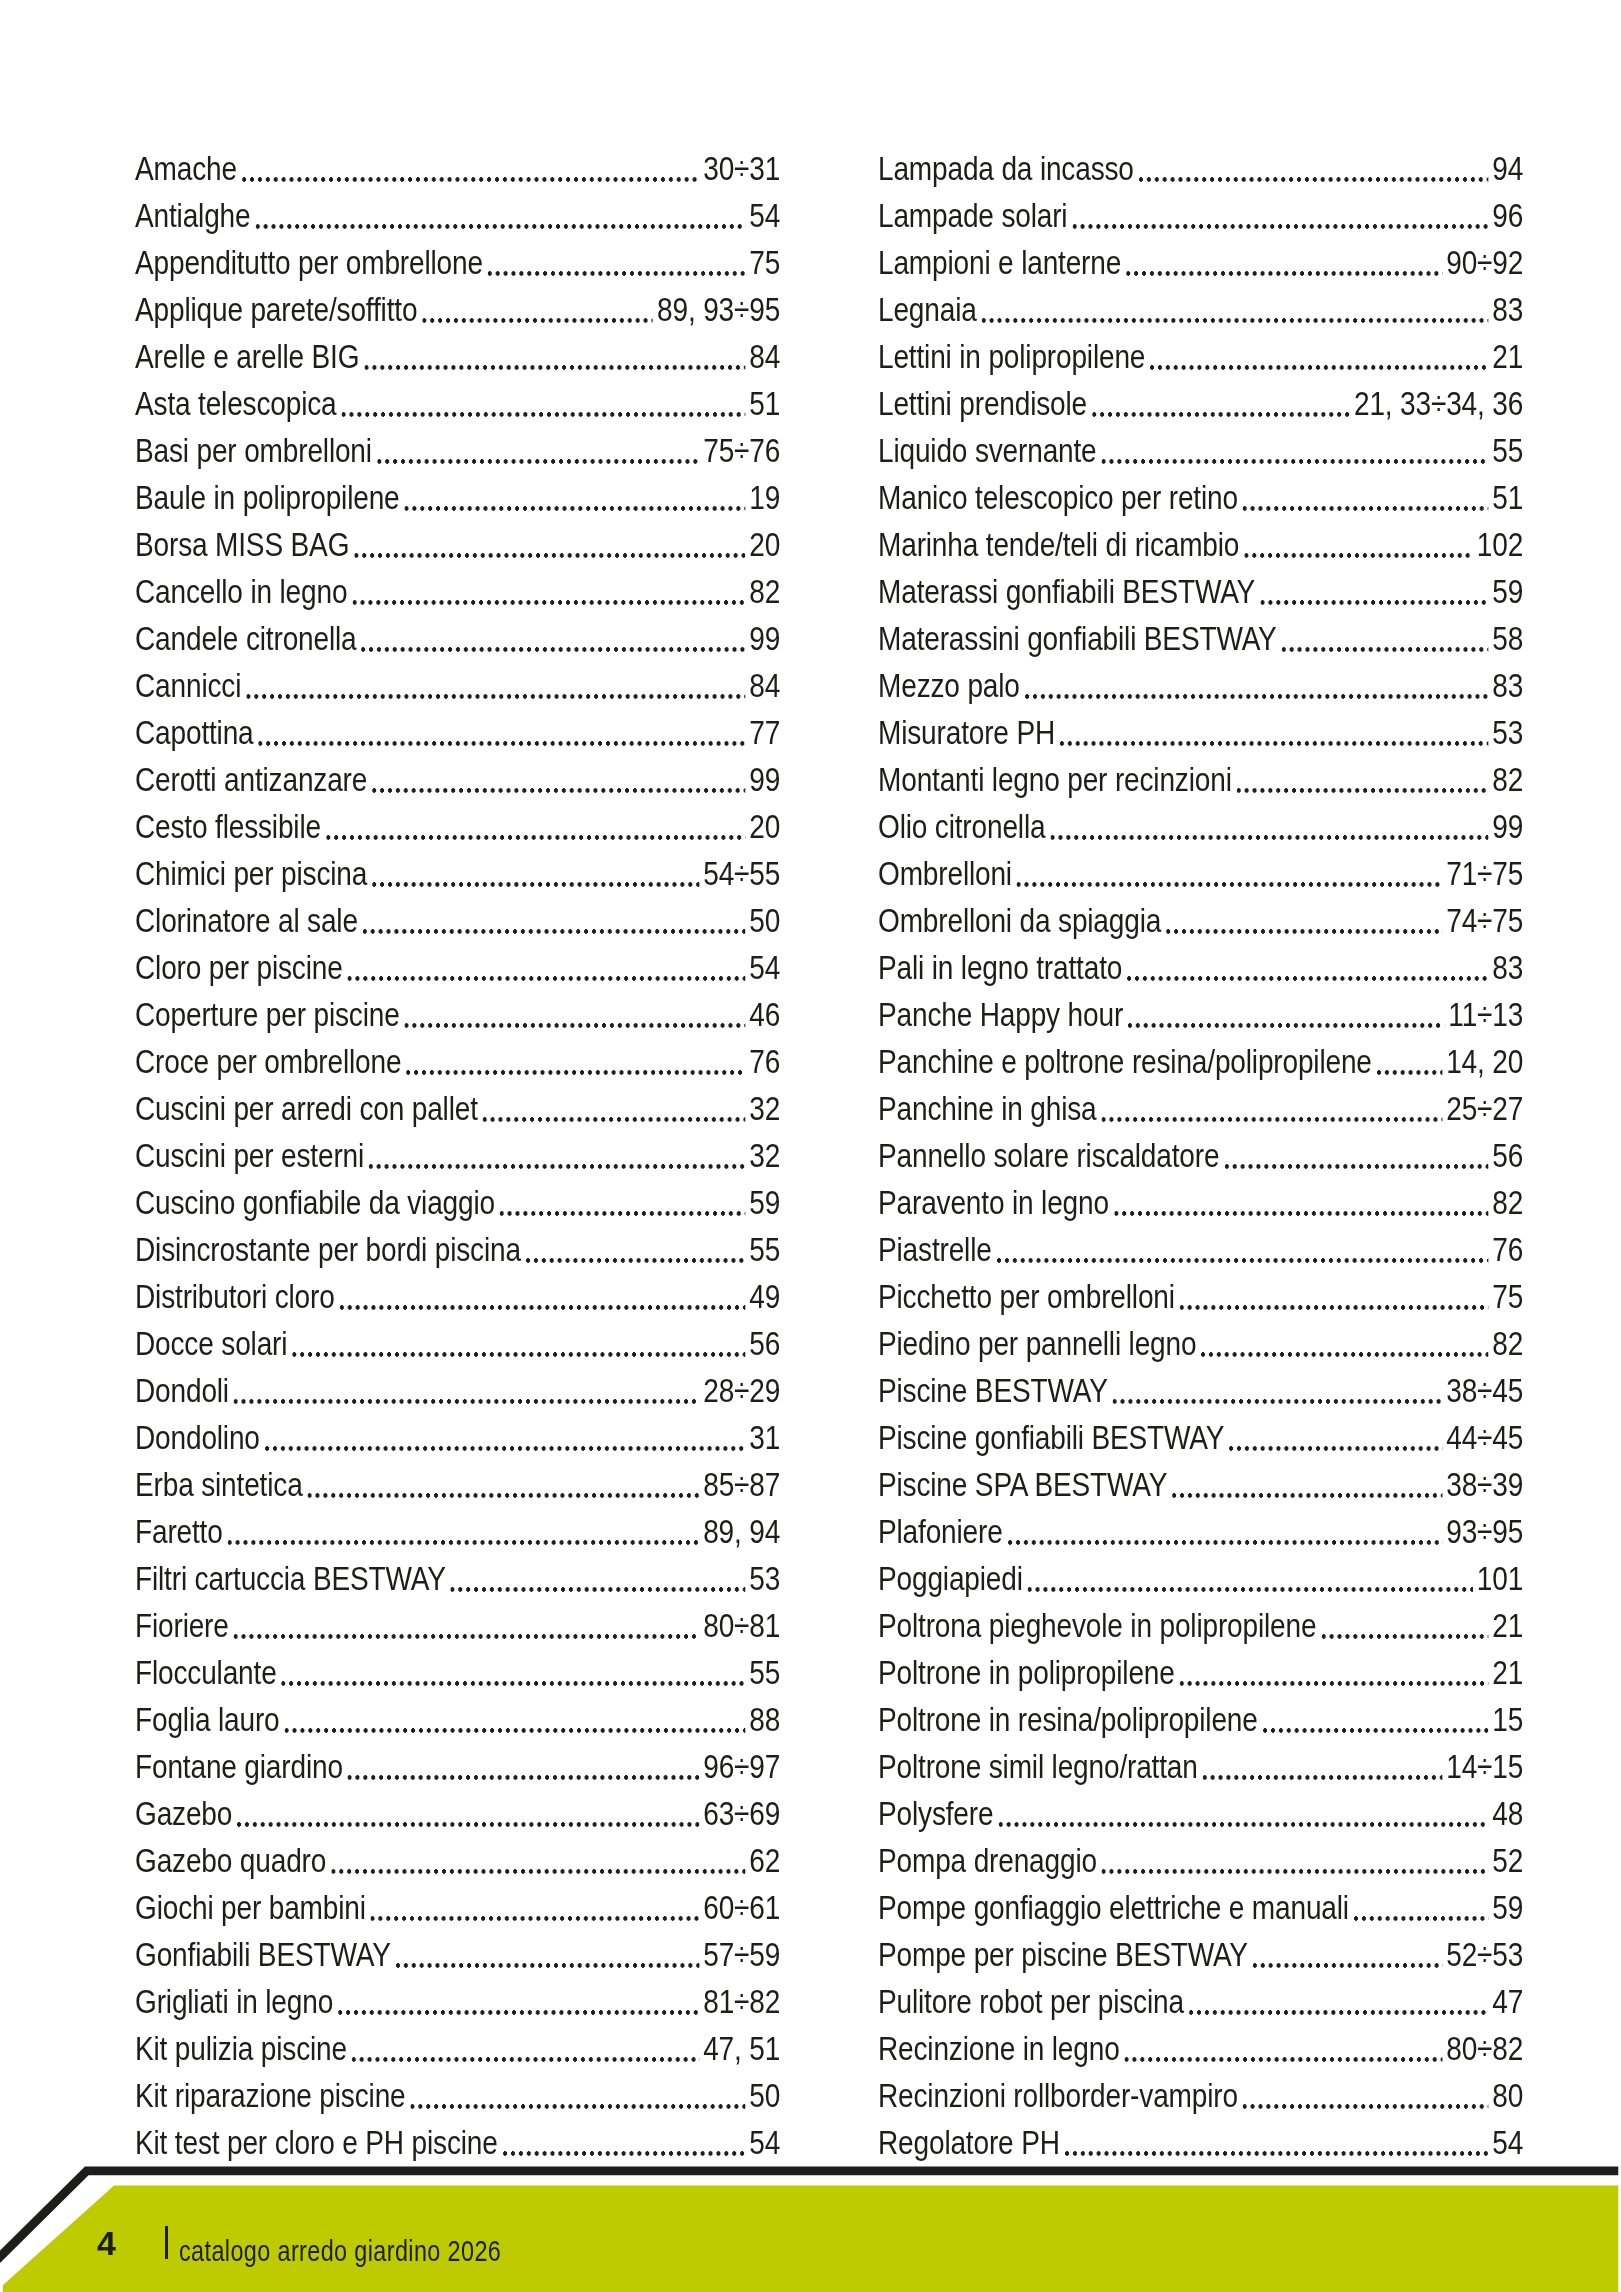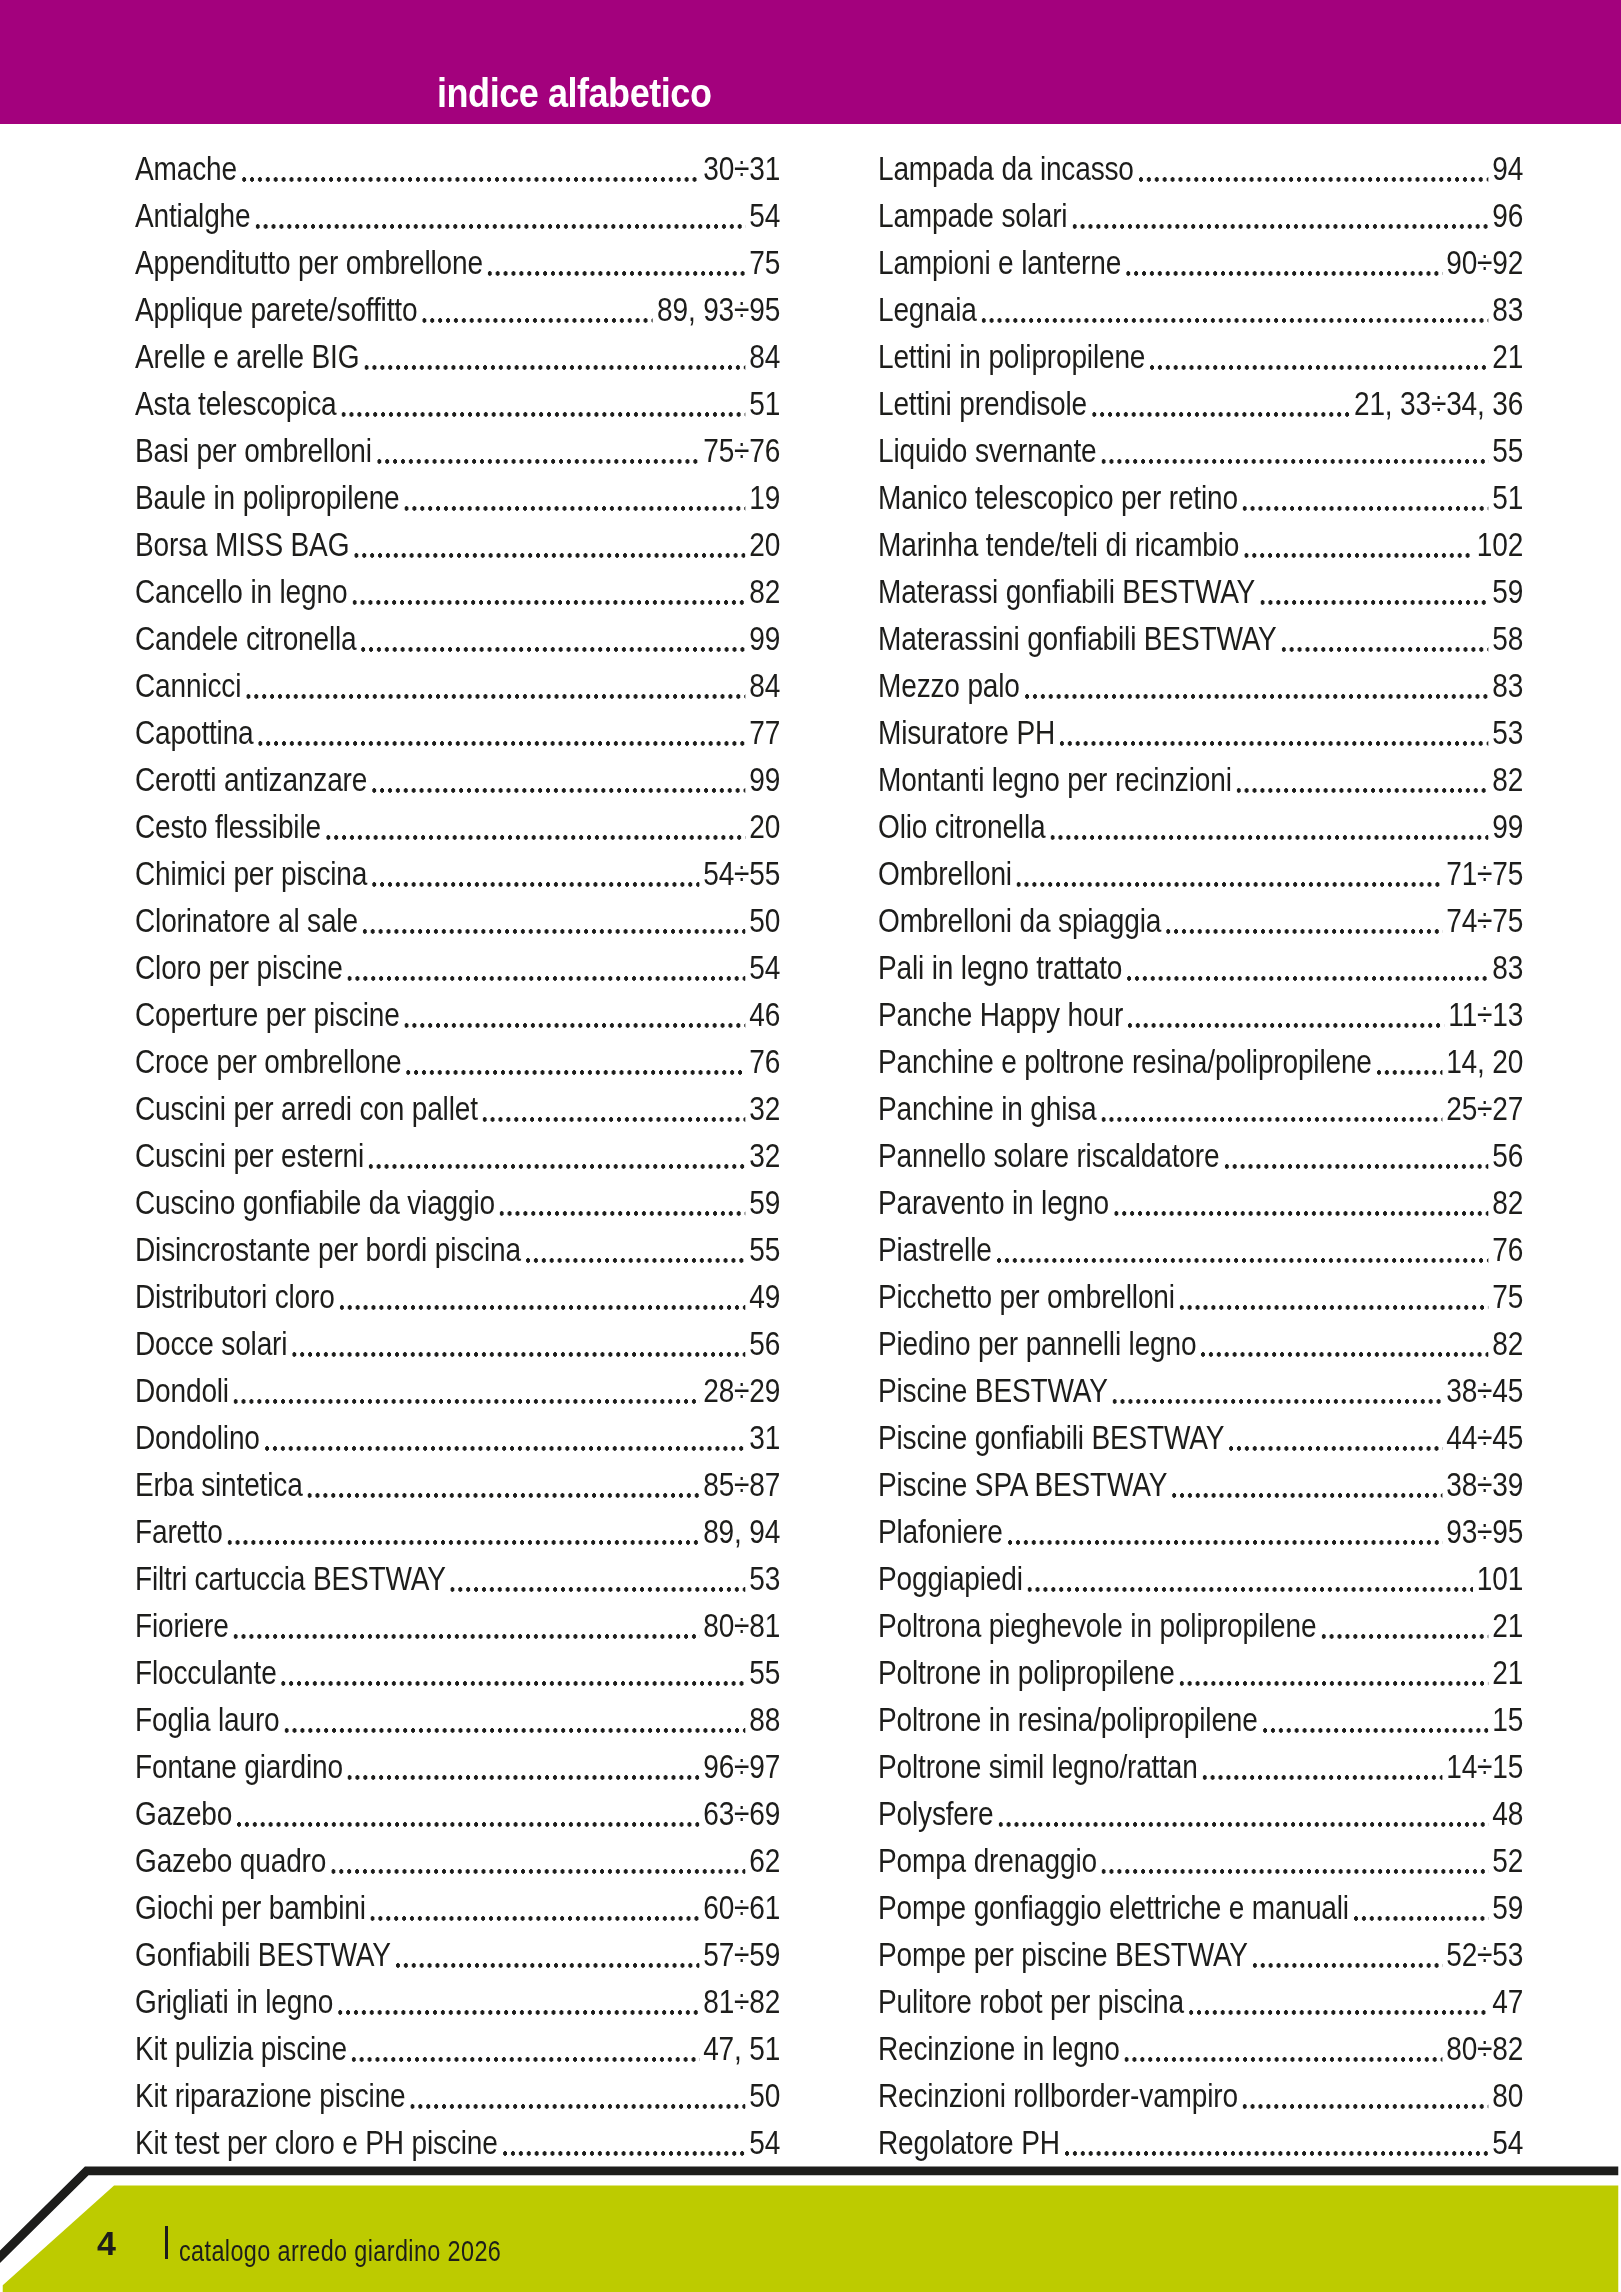--- a/index.html
+++ b/index.html
@@ -104,23 +104,20 @@
     transform: scaleX(0.78);
     transform-origin: left top;
     white-space: nowrap;
   }
 </style>
 </head>
 <body>
 
 <div class="page">
 
-  <div class="header-bar">
-    <div class="page-title">indice alfabetico</div>
-  </div>
 
   <div class="index-col left" id="left-col">
       <div class="index-row">
         <span class="entry-label">Amache</span>
         <span class="entry-dots"></span>
         <span class="entry-pages">30÷31</span>
       </div>
       <div class="index-row">
         <span class="entry-label">Antialghe</span>
         <span class="entry-dots"></span>

